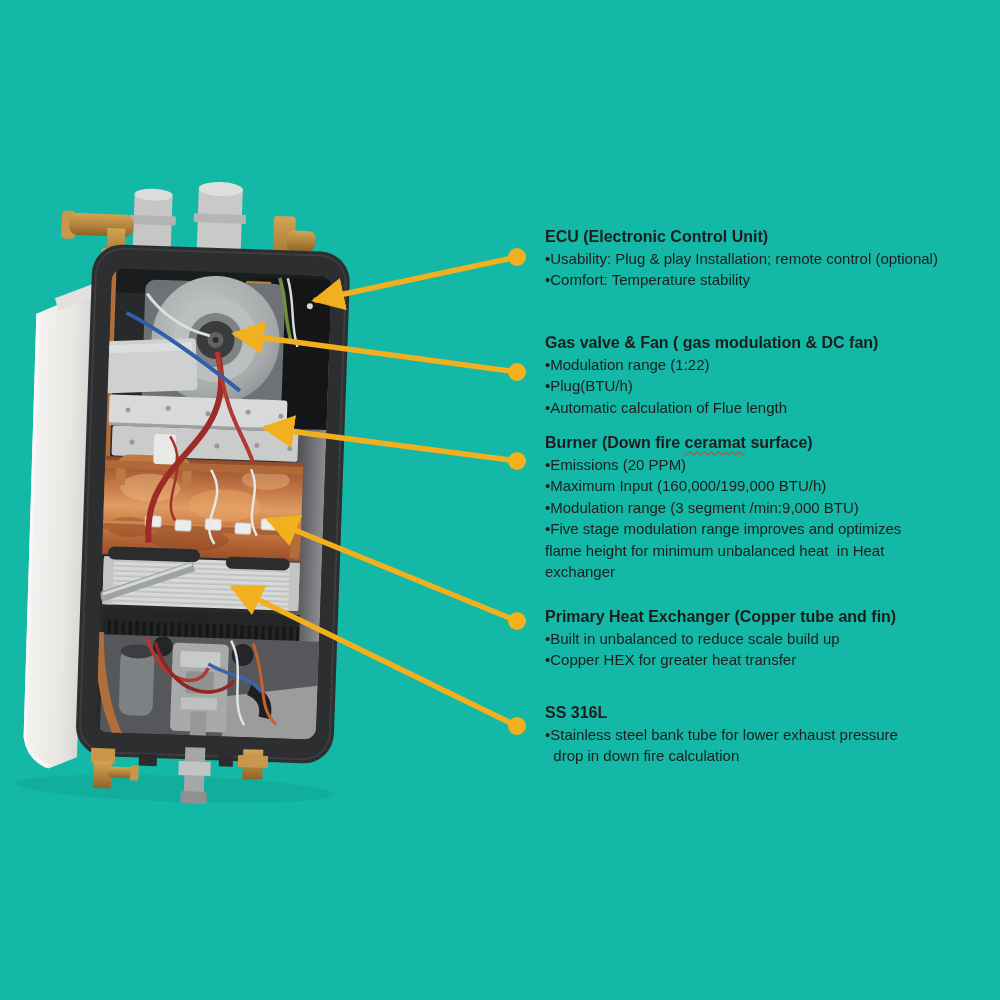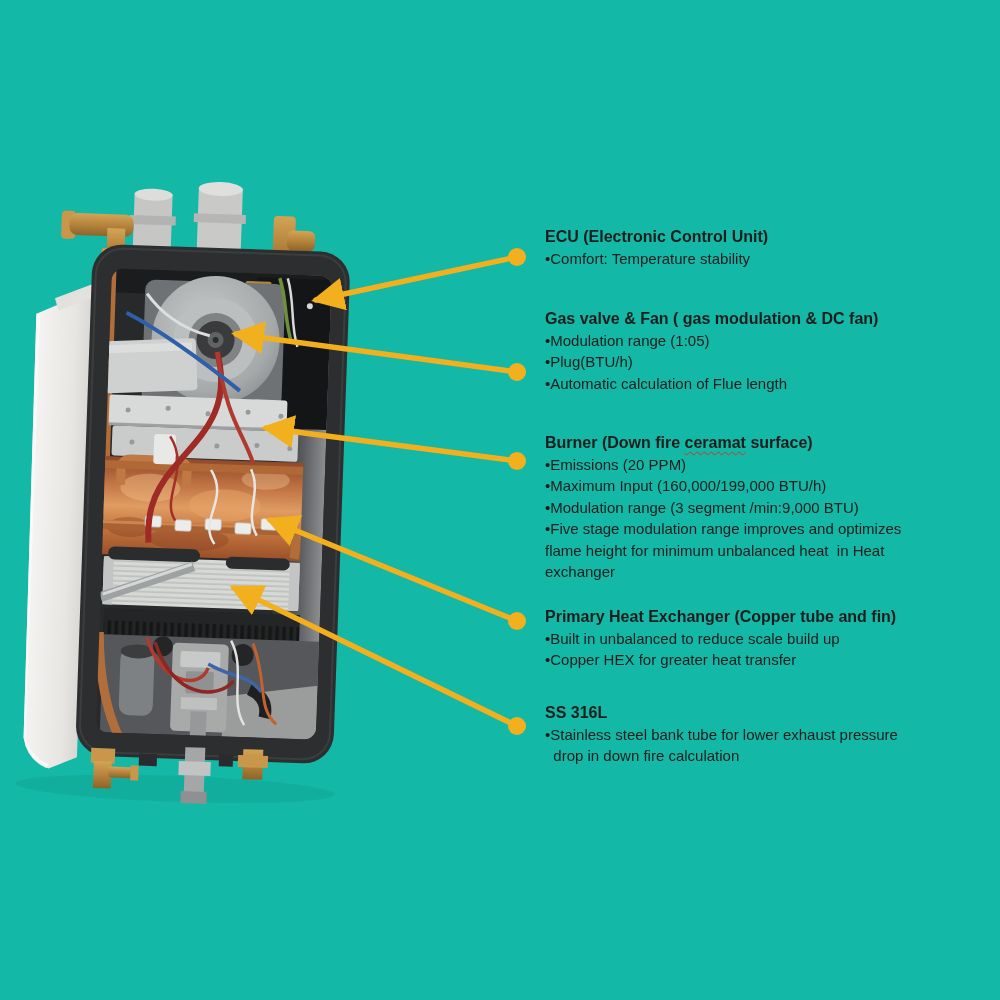--- a/index.html
+++ b/index.html
@@ -273,26 +273,27 @@
       </g>
       <g>
         <line x1="517" y1="726" x2="234" y2="588" marker-end="url(#ah)"></line>
         <circle cx="517" cy="726" r="9" stroke="none"></circle>
       </g>
     </g>
   </svg>
 
   <div class="callout" style="top:226px">
     <div class="callout-heading">ECU (Electronic Control Unit)</div>
+    <div class="callout-line">•Usability: Plug &amp; play Installation; remote control (optional)</div>
     <div class="callout-line">•Comfort: Temperature stability</div>
   </div>
 
-  <div class="callout" style="top:308px">
+  <div class="callout" style="top:332px">
     <div class="callout-heading">Gas valve &amp; Fan ( gas modulation &amp; DC fan)</div>
-    <div class="callout-line">•Modulation range (1:05)</div>
+    <div class="callout-line">•Modulation range (1:22)</div>
     <div class="callout-line">•Plug(BTU/h)</div>
     <div class="callout-line">•Automatic calculation of Flue length</div>
   </div>
 
   <div class="callout" style="top:432px">
     <div class="callout-heading"><span>Burner (Down fire </span><span class="misspelled">ceramat</span><span> surface)</span></div>
     <div class="callout-line">•Emissions (20 PPM)</div>
     <div class="callout-line">•Maximum Input (160,000/199,000 BTU/h)</div>
     <div class="callout-line">•Modulation range (3 segment /min:9,000 BTU)</div>
     <div class="callout-line">•Five stage modulation range improves and optimizes</div>

